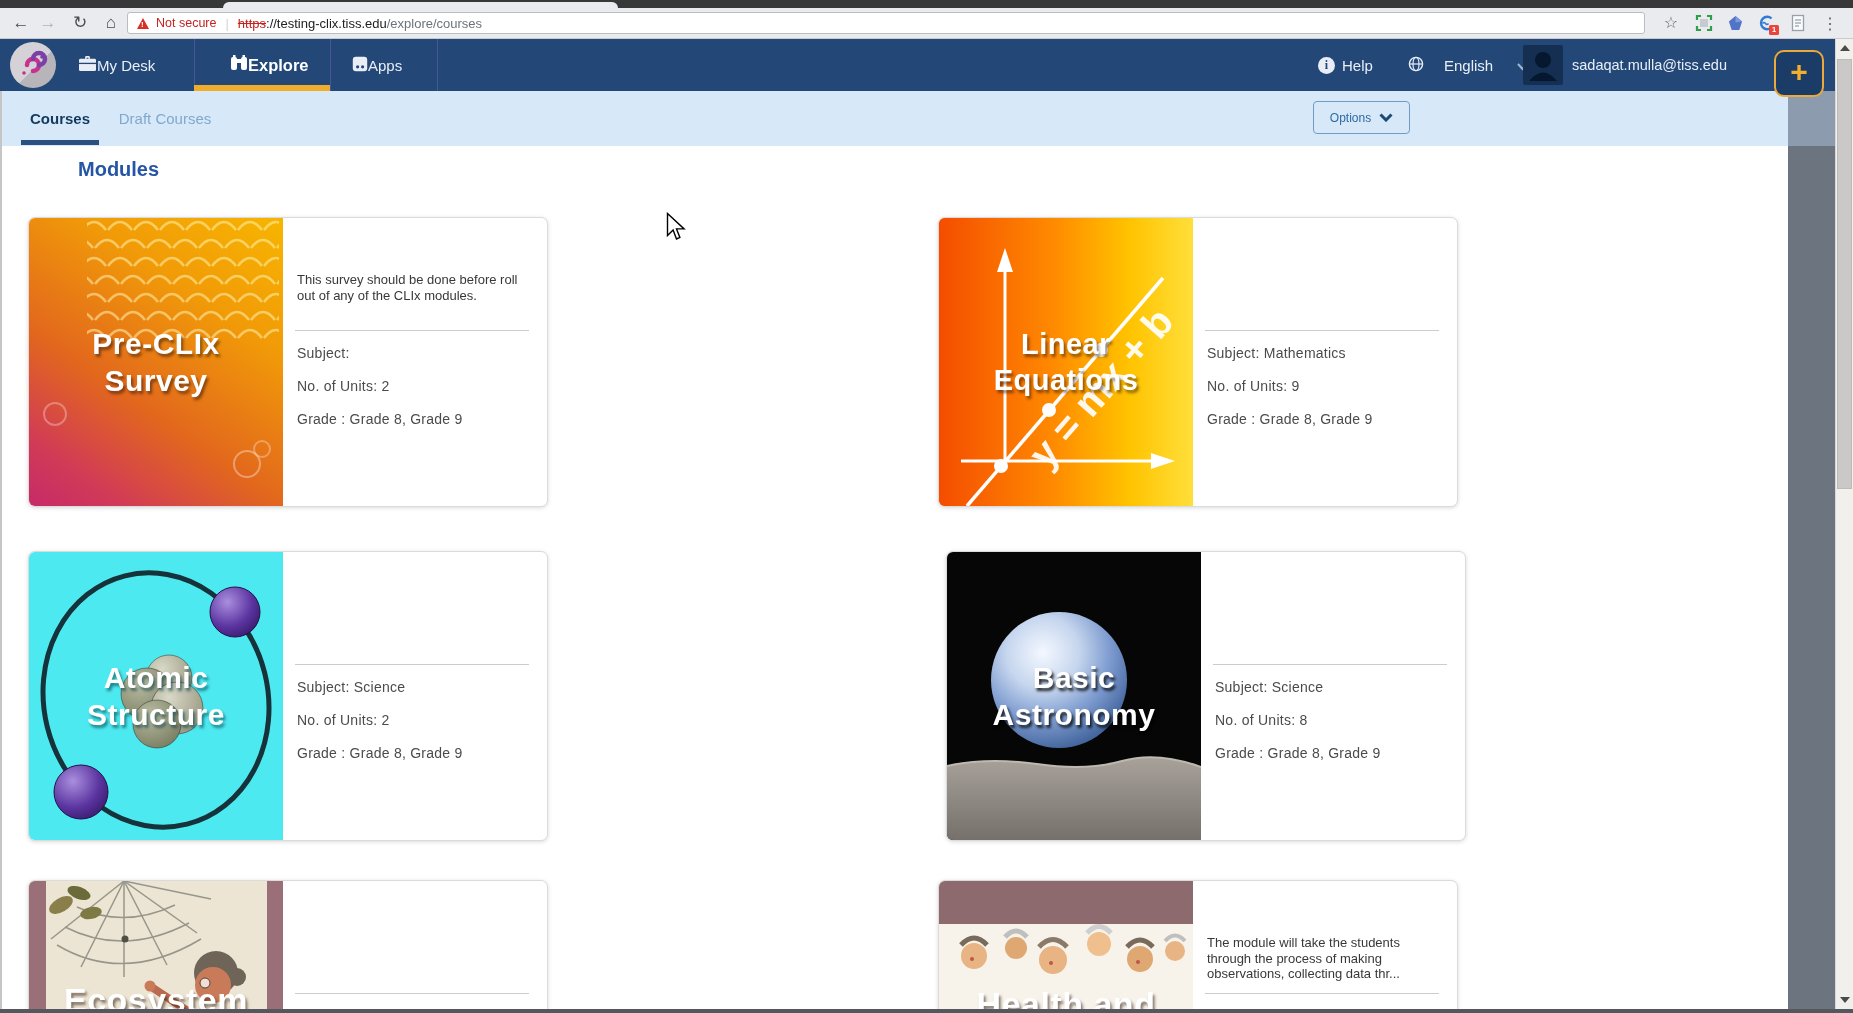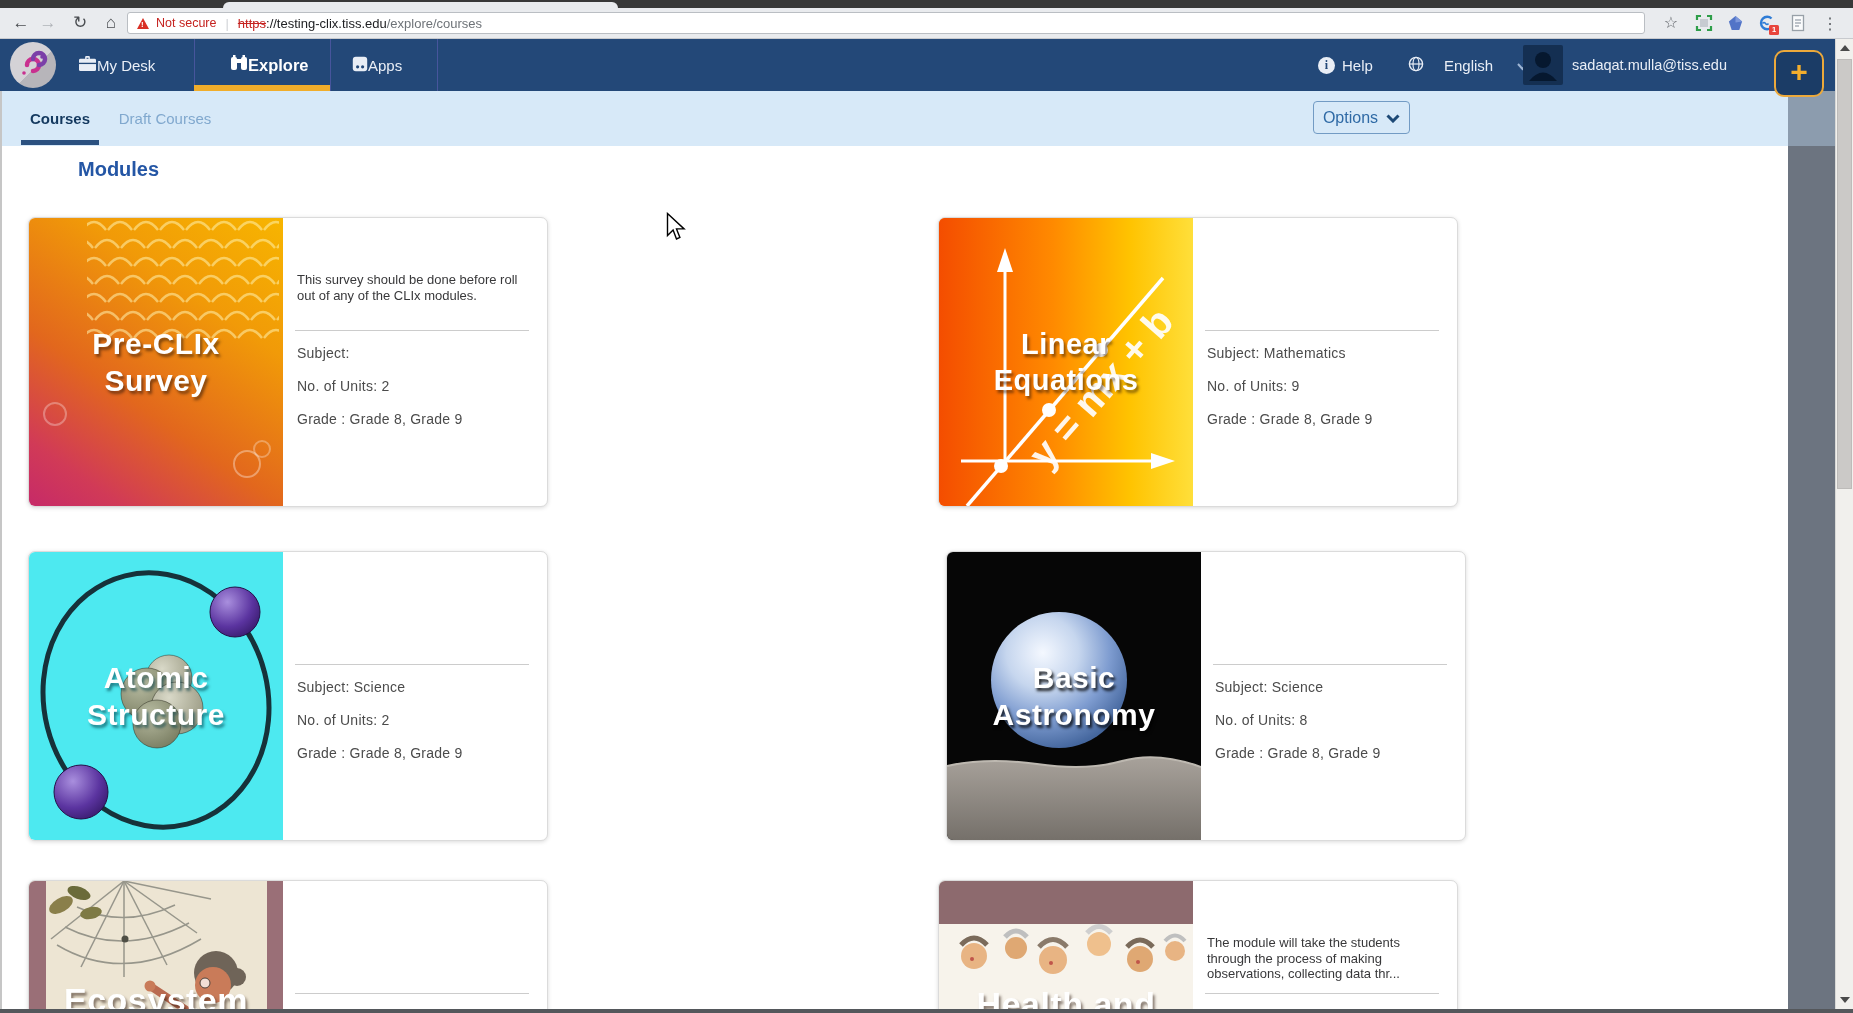--- a/index.html
+++ b/index.html
@@ -64,21 +64,21 @@
   .left-line{position:absolute;left:0;top:91px;width:2px;height:922px;background:#C6C6C6;z-index:5;}
 
   
   .subnav{position:absolute;left:0;top:91px;width:1788px;height:55px;background:#D7E9F8;}
   .snav-tab{position:absolute;top:0;height:55px;display:flex;align-items:center;justify-content:center;font-size:15px;}
   .snav-tab.active{font-weight:700;color:#14395F;}
   .snav-tab.inactive{color:#80A8CE;}
   .snav-underline{position:absolute;left:21px;top:49px;width:78px;height:5px;background:#2B5180;}
   .options-btn{position:absolute;left:1313px;top:10px;width:97px;height:33px;box-sizing:border-box;
     border:1px solid #729BC4;border-radius:4px;display:flex;align-items:center;justify-content:center;
-    gap:8px;color:#2F6AA5;font-size:16px;background:transparent;}
+    gap:8px;color:#2F6AA5;font-size:12px;background:transparent;}
 
   
   .heading{position:absolute;left:78px;top:158px;font-size:20px;font-weight:700;color:#2456A5;}
   .card{position:absolute;width:520px;height:290px;background:#fff;border:1px solid #DBDBDB;
     border-radius:7px;box-shadow:0 1px 4px rgba(0,0,0,0.15);box-sizing:border-box;display:flex;overflow:hidden;}
   .card-art{width:254px;height:288px;flex:none;position:relative;overflow:hidden;}
   .card-title{position:absolute;left:0;top:0;width:100%;height:100%;display:flex;flex-direction:column;
     align-items:center;justify-content:center;color:#fff;font-weight:700;font-size:30px;line-height:1.25;
     text-align:right;text-shadow:2px 3px 3px rgba(40,20,10,0.55);letter-spacing:0.5px;z-index:3;}
   .card-title.bottom{justify-content:flex-start;padding-top:98px;font-size:34px;box-sizing:border-box;}

